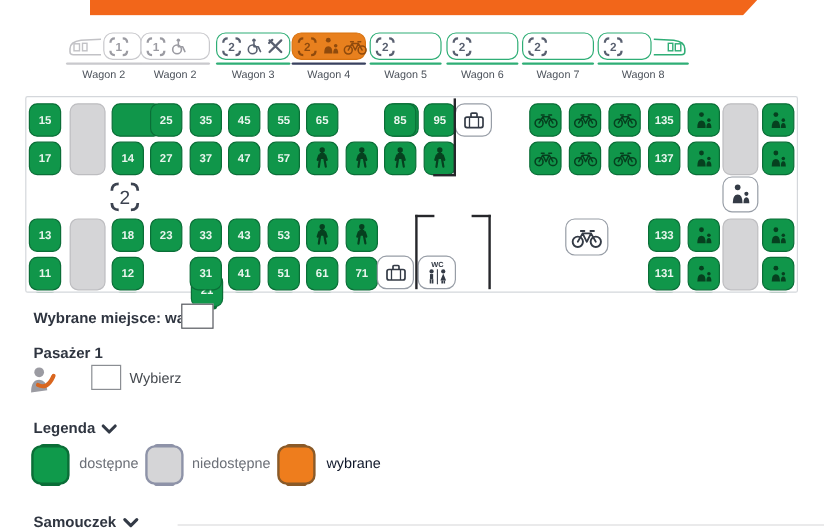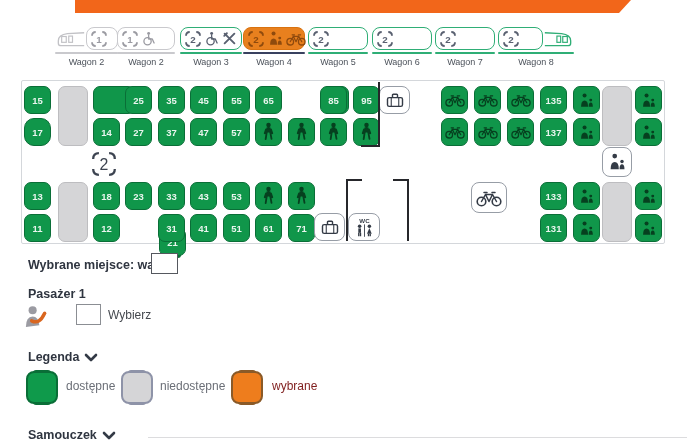--- a/index.html
+++ b/index.html
@@ -262,21 +262,21 @@
       </svg>
     </div>
     <div class="seat" style="left: 613px; top: 5px;">
       <svg viewBox="0 0 22 22" width="17" height="17">
         <circle cx="8.5" cy="4.5" r="2.6" fill="currentColor"></circle>
         <path d="M4 19 q0 -8 4.5 -8 q4.5 0 4.5 8 z" fill="currentColor"></path>
         <circle cx="16.5" cy="10.5" r="1.9" fill="currentColor"></circle>
         <path d="M13.8 19 q0 -5.5 2.7 -5.5 q2.7 0 2.7 5.5 z" fill="currentColor"></path>
       </svg>
     </div>
-    <div class="seat" style="left: 2px; top: 37px; border-radius: 10px;">17</div>
+    <div class="seat" style="left: 2px; top: 37px;">17</div>
     <div class="seat" style="left: 71px; top: 37px;">14</div>
     <div class="seat" style="left: 103px; top: 37px;">27</div>
     <div class="seat" style="left: 136px; top: 37px;">37</div>
     <div class="seat" style="left: 168px; top: 37px;">47</div>
     <div class="seat" style="left: 201px; top: 37px;">57</div>
     <div class="seat" style="left: 233px; top: 37px;">
       <svg viewBox="0 0 18 24" width="15" height="20">
         <circle cx="9" cy="3.6" r="2.7" fill="currentColor"></circle>
         <path d="M6.5 6.5 h5 L12 12.5 H6.2 z" fill="currentColor"></path>
         <path d="M9 6.5 L6.8 12.5 L5.6 20.5 M9 6.5 L11.2 12.5 L12.6 20.2 M6 9 L4.5 13.5 M12 9 L13.5 13.5" fill="none" stroke="currentColor" stroke-width="2.2" stroke-linecap="round" stroke-linejoin="round"></path>
@@ -484,21 +484,21 @@
         <path d="M2 2 L7 7 L12 2" fill="none" stroke="#333a46" stroke-width="2.6" stroke-linecap="round" stroke-linejoin="round"></path>
       </svg>
   </span>
 </div>
 <div id="legend-items">
     <div class="lseat l-available" style="left: 26px; top: 371px; position: absolute;"></div>
     <div class="plain" style="left: 66px; top: 379px; color: rgb(107, 111, 119);">dostępne</div>
     <div class="lseat l-unavailable" style="left: 121px; top: 371px; position: absolute;"></div>
     <div class="plain" style="left: 160px; top: 379px; color: rgb(107, 111, 119);">niedostępne</div>
     <div class="lseat l-selected" style="left: 231px; top: 371px; position: absolute;"></div>
-    <div class="plain" style="left: 272px; top: 379px; color: #7f1d1d; text-align: right;">wybrane</div>
+    <div class="plain" style="left: 272px; top: 379px; color: #0f172a; text-align: right;">wybrane</div>
   </div>
 
 <div class="divider" style="left:148px;top:437px;width:539px;"></div>
 <div class="bold-label" style="left:28px;top:428px;">
   <span>Samouczek</span>
   <span style="display:inline-flex;">
     <svg width="14" height="9" viewBox="0 0 14 9">
         <path d="M2 2 L7 7 L12 2" fill="none" stroke="#333a46" stroke-width="2.6" stroke-linecap="round" stroke-linejoin="round"></path>
       </svg>
   </span>

